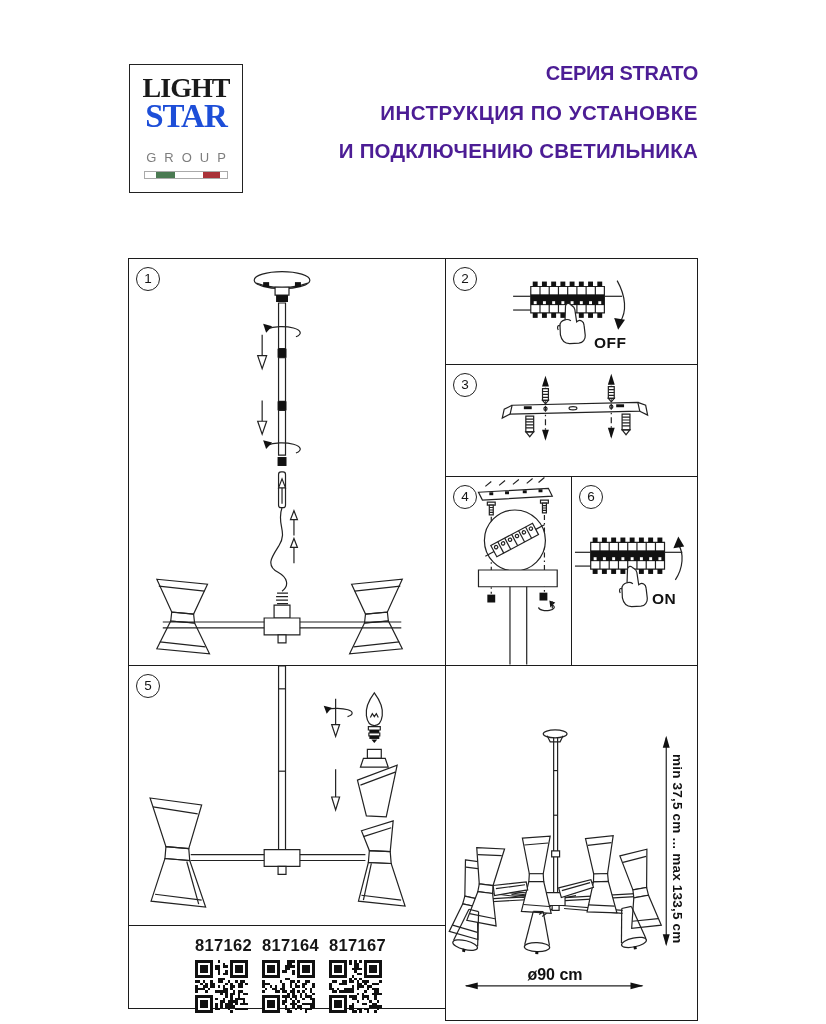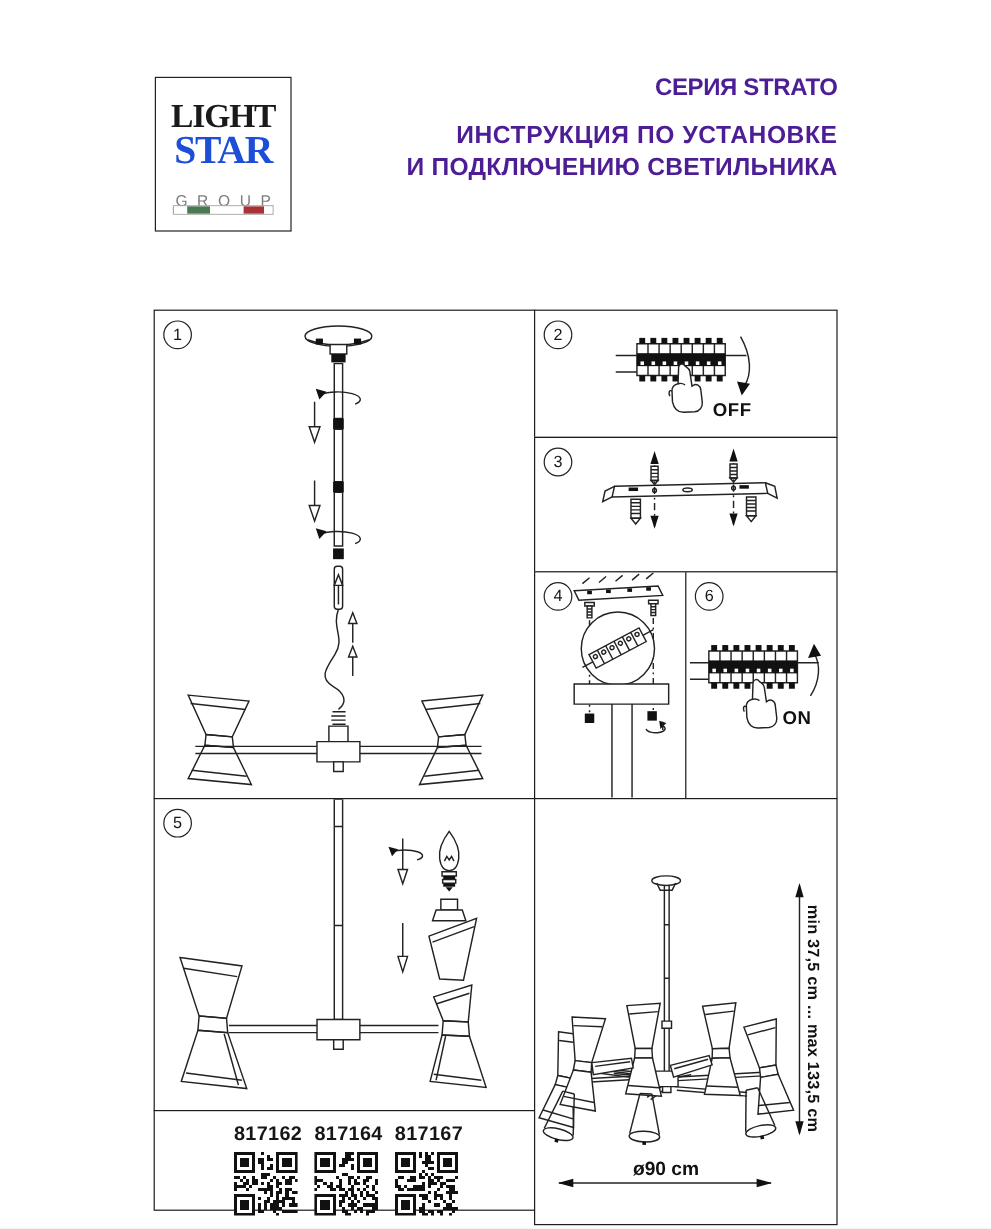--- a/index.html
+++ b/index.html
@@ -1,34 +1,34 @@
 <!DOCTYPE html>
 <html><head>
 <meta charset="utf-8">
 <style>
   html,body{margin:0;padding:0;background:#e8e8e8;}
   .page{position:relative;width:826px;height:1024px;background:#ffffff;overflow:hidden;
         font-family:"Liberation Sans",sans-serif;color:#161616;}
   
   .logo-box{position:absolute;left:129px;top:64px;width:114px;height:129px;
             border:1.5px solid #222;box-sizing:border-box;text-align:center;background:#fff;}
-  .logo-light{display:block;margin-top:20px;font-family:"Liberation Serif",serif;
+  .logo-light{display:block;margin-top:10px;font-family:"Liberation Serif",serif;
               font-weight:bold;font-size:28px;letter-spacing:-1px;line-height:26px;color:#1a1a1a;}
   .logo-star{display:block;font-family:"Liberation Serif",serif;font-weight:bold;
              font-size:33px;letter-spacing:-1px;line-height:30px;color:#1d4ed8;}
   .logo-group{display:block;margin-top:20px;font-size:13px;letter-spacing:8px;
               padding-left:8px;color:#7d7d7d;line-height:14px;}
   .flag-bar{position:absolute;left:14px;bottom:13px;width:82px;height:6px;
             border:1px solid #aaa;display:flex;}
   .flag-bar i{display:block;height:100%;}
   .hdr{position:absolute;top:62px;right:128px;text-align:right;font-weight:bold;color:#4c1d95;}
   .hdr .l1{font-size:20px;line-height:23px;letter-spacing:-0.3px;}
   .hdr .l2{font-size:20px;line-height:23px;margin-top:10px;letter-spacing:-0.3px;}
   .hdr .l3{font-size:20.5px;line-height:24px;margin-top:16px;letter-spacing:0.5px;}
-  .hdr .l4{font-size:20.5px;line-height:24px;margin-top:3px;letter-spacing:0.2px;}
+  .hdr .l4{font-size:20.5px;line-height:24px;margin-top:14px;letter-spacing:0.2px;}
   
   .panel{position:absolute;border:1.6px solid #1c1c1c;box-sizing:border-box;background:#fff;}
   #panel1{left:128px;top:258px;width:318px;height:408px;}
   #panel2{left:445px;top:258px;width:253px;height:107px;}
   #panel3{left:445px;top:364px;width:253px;height:113px;}
   #panel4{left:445px;top:476px;width:127px;height:190px;}
   #panel6{left:571px;top:476px;width:127px;height:190px;}
   #panel5{left:128px;top:665px;width:318px;height:261px;}
   #panelQR{left:128px;top:925px;width:318px;height:84px;}
   #panelFinal{left:445px;top:665px;width:253px;height:356px;}

